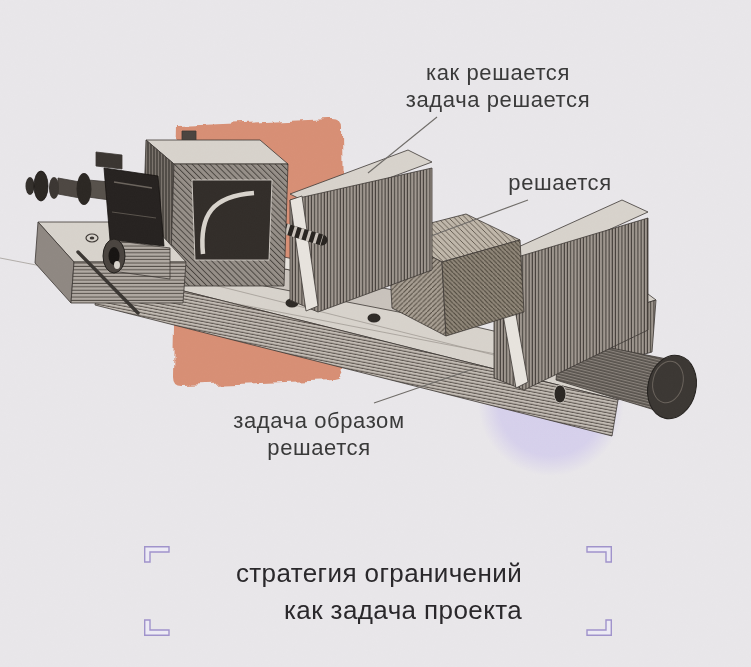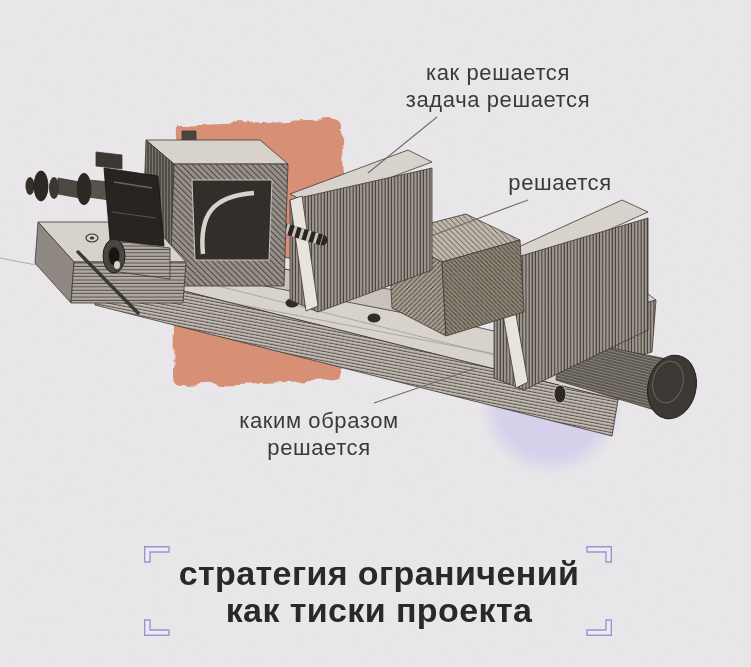--- a/index.html
+++ b/index.html
@@ -38,24 +38,24 @@
   .ann-top{left:357px;top:59px;width:282px;}
   .ann-product{left:460px;top:169px;width:200px;}
   .ann-bottom{left:198px;top:407px;width:242px;}
   .title-block{
     position:absolute;
     left:138px;top:542px;width:482px;height:100px;
     display:flex;align-items:center;justify-content:center;
     z-index:3;
   }
   .title-text{
-    text-align:center;
+    text-align:right;
     color:var(--title-text);
-    font-size:34px;
-    font-weight:bold;
+    font-size:26px;
+    font-weight:normal;
     line-height:37px;
     letter-spacing:.4px;
   }
   .bracket{position:absolute;width:27px;height:17px;}
   .bracket path{fill:#eceaf4;stroke:var(--bracket-purple);stroke-width:1.4;}
   .bk-tl{left:6px;top:4px;}
   .bk-tr{right:8px;top:4px;}
   .bk-bl{left:6px;bottom:6px;}
   .bk-br{right:8px;bottom:6px;}
 
@@ -233,36 +233,36 @@
   <div class="ann ann-top">
     <div>как решается</div>
     <div>задача решается</div>
   </div>
 
   <div class="ann ann-product">
     <div>решается</div>
   </div>
 
   <div class="ann ann-bottom">
-    <div>каким образом</div>
+    <div>задача образом</div>
     <div>решается</div>
   </div>
 
   <div class="title-block">
     <svg class="bracket bk-tl" viewBox="0 0 27 17">
         <path d="M0.7,0.7 H25 V6 H6 V16 H0.7 Z"></path>
       </svg>
     <svg class="bracket bk-tr" viewBox="0 0 27 17">
         <path d="M2,0.7 H26.3 V16 H21 V6 H2 Z"></path>
       </svg>
     <svg class="bracket bk-bl" viewBox="0 0 27 17">
         <path d="M0.7,1 H6 V11 H25 V16.3 H0.7 Z"></path>
       </svg>
     <svg class="bracket bk-br" viewBox="0 0 27 17">
         <path d="M21,1 H26.3 V16.3 H2 V11 H21 Z"></path>
       </svg>
     <div class="title-text">
       <div>стратегия ограничений</div>
-      <div>как тиски проекта</div>
+      <div>как задача проекта</div>
     </div>
   </div>
 
 </div>
 
 </body></html>

